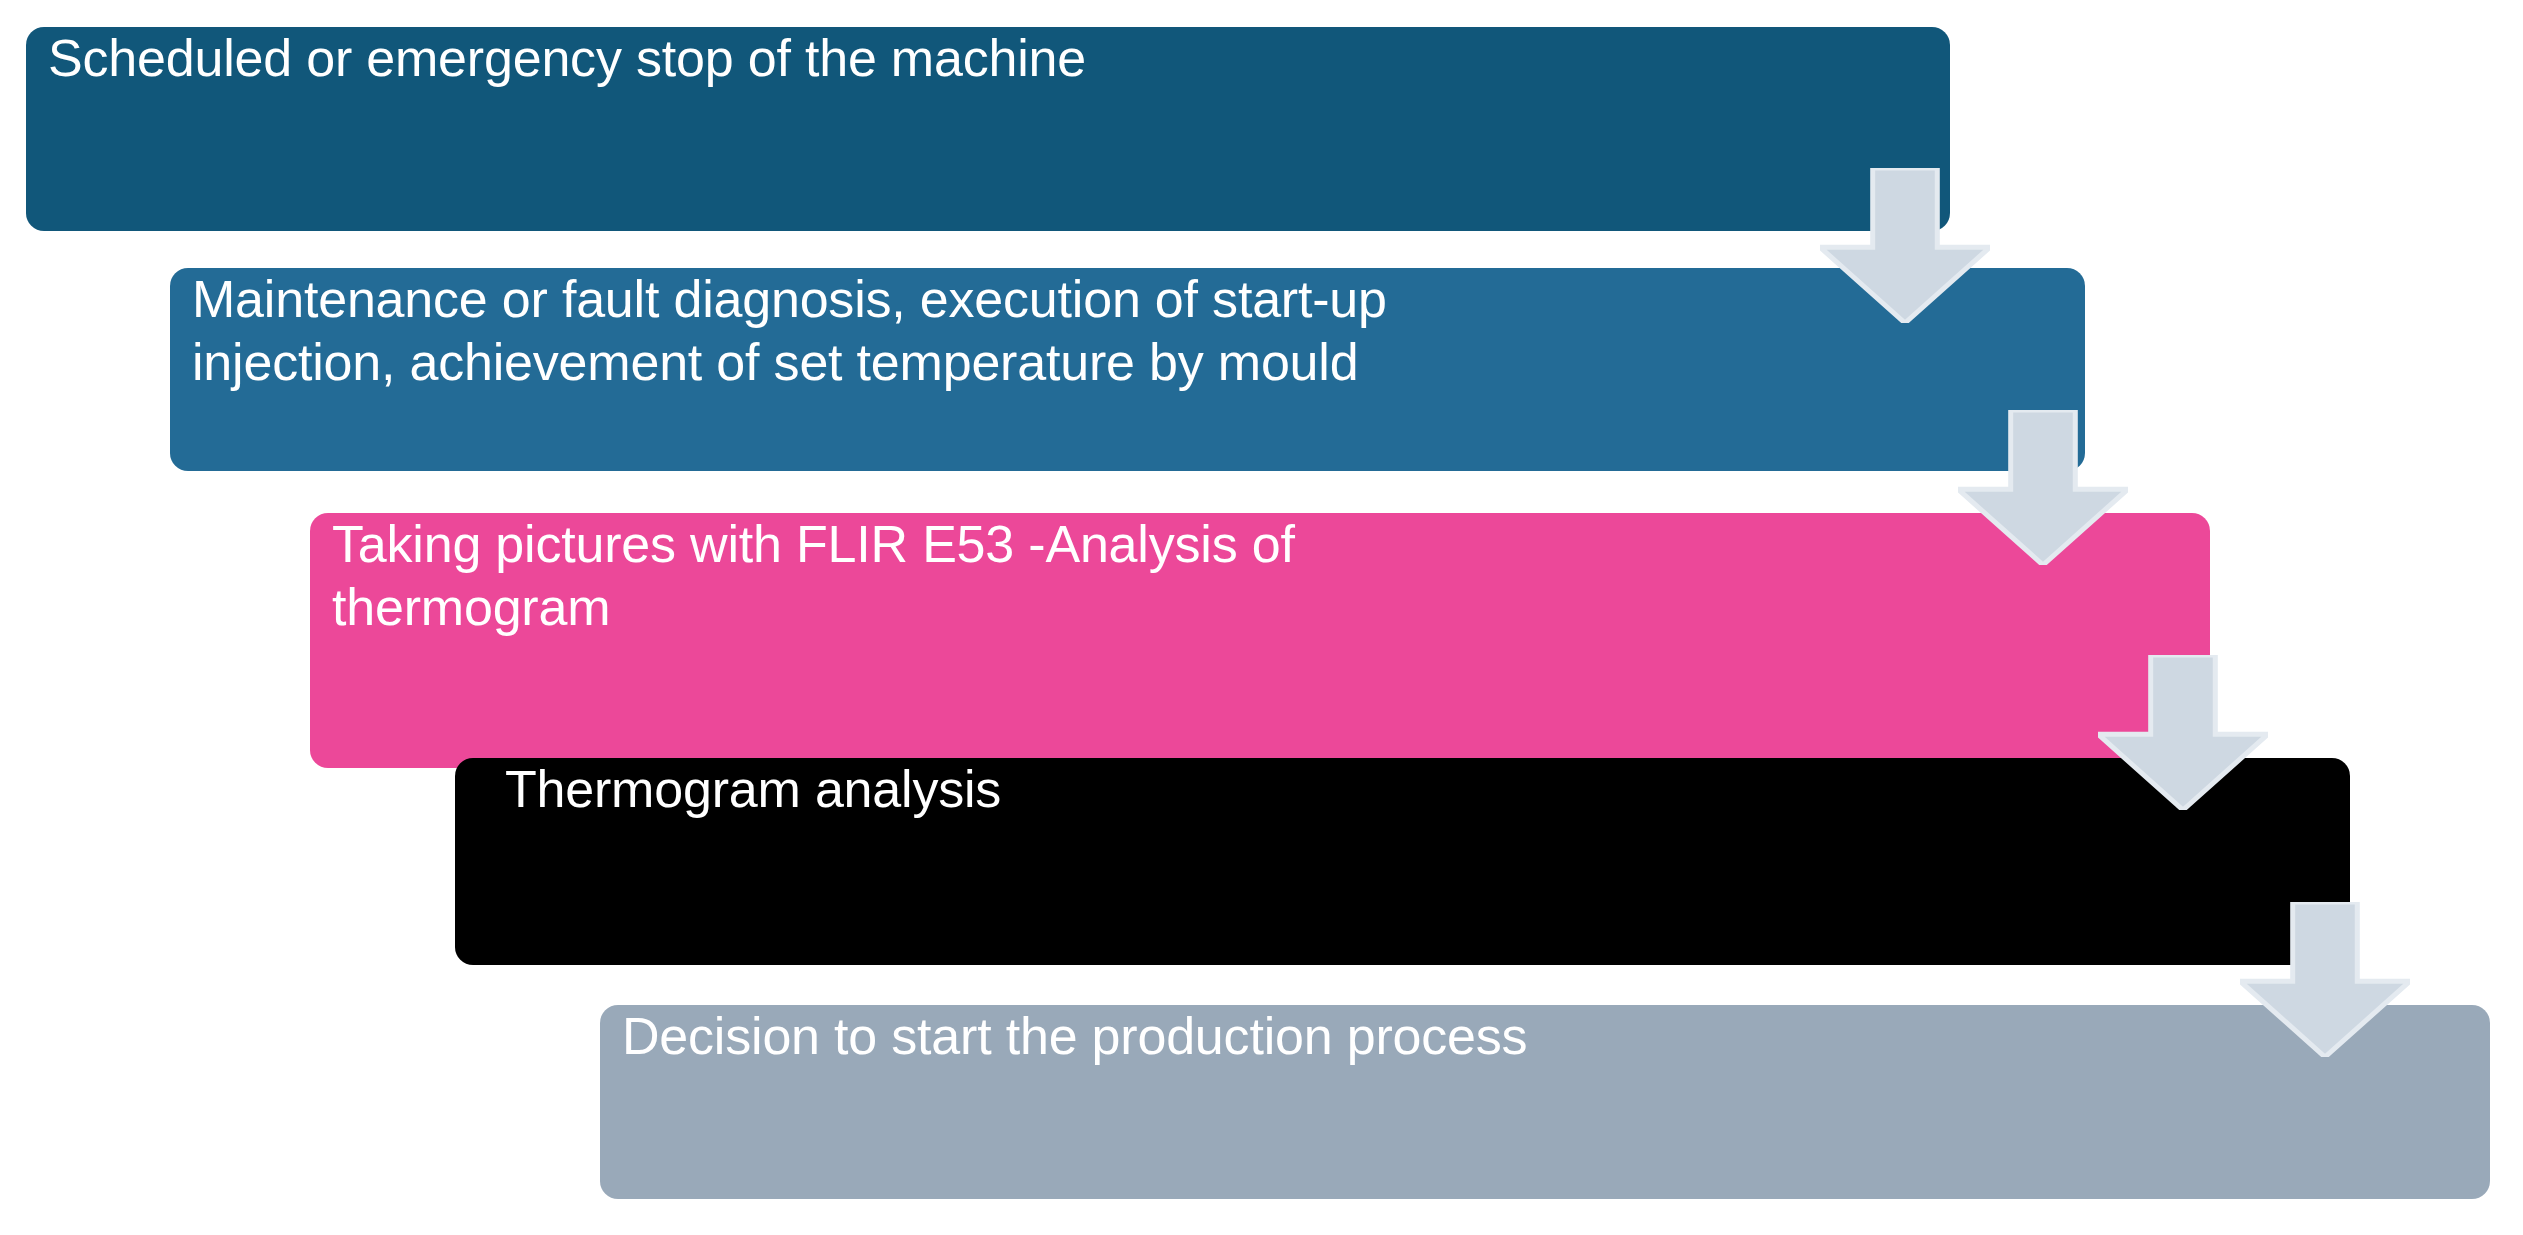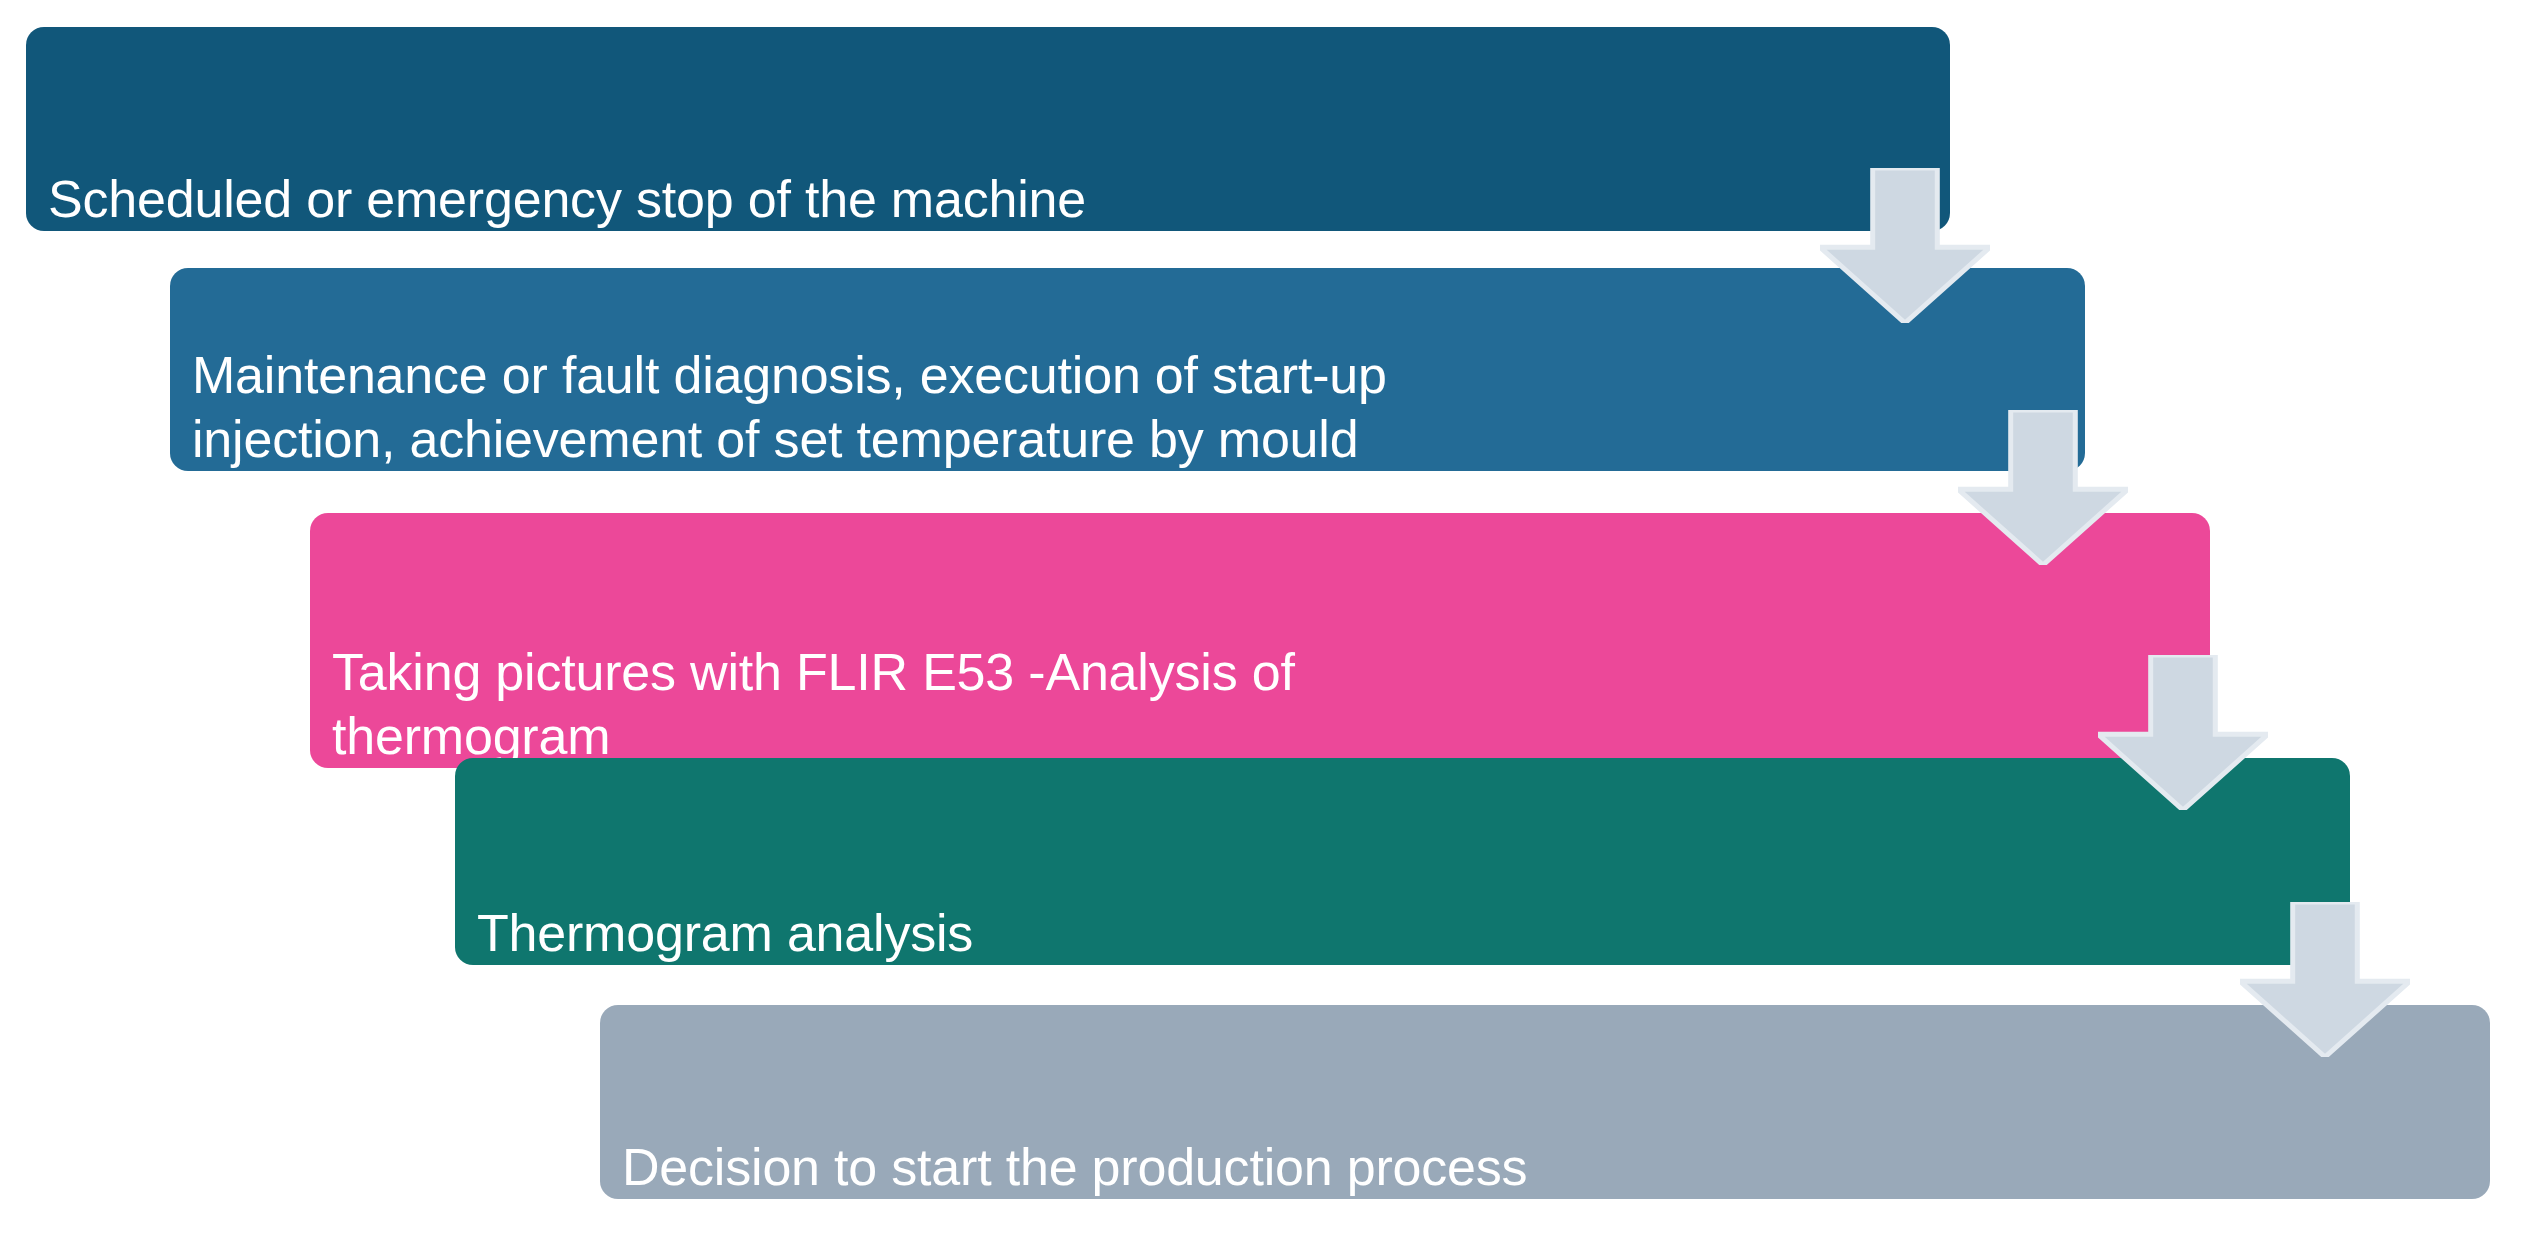--- a/index.html
+++ b/index.html
@@ -16,21 +16,21 @@
     width: 2523px;
     height: 1235px;
     background: #ffffff;
     overflow: hidden;
   }
   .step-box {
     position: absolute;
     box-sizing: border-box;
     border-radius: 18px;
     display: flex;
-    align-items: flex-end;
+    align-items: flex-start;
     z-index: 1;
   }
   .step-label {
     color: #ffffff;
     font-family: "Liberation Sans", sans-serif;
     font-size: 52px;
     font-weight: 400;
     line-height: 1.22;
     letter-spacing: -0.2px;
     white-space: pre-line;
@@ -61,21 +61,21 @@
   <div class="step-box" id="box-1" style="left: 170px; top: 268px; width: 1915px; height: 203px; background: rgb(35, 107, 150);">
     <div class="step-label">Maintenance or fault diagnosis, execution of start-up
 injection, achievement of set temperature by mould</div>
   </div>
 
   <div class="step-box" id="box-2" style="left: 310px; top: 513px; width: 1900px; height: 255px; background: #ec4899;">
     <div class="step-label">Taking pictures with FLIR E53 -Analysis of
 thermogram</div>
   </div>
 
-  <div class="step-box" id="box-3" style="left: 455px; top: 758px; width: 1895px; height: 207px; background: #0f766e;">
+  <div class="step-box" id="box-3" style="left: 455px; top: 758px; width: 1895px; height: 207px; background: #000000; padding-left: 28px;">
     <div class="step-label">Thermogram analysis</div>
   </div>
 
   <div class="step-box" id="box-4" style="left: 600px; top: 1005px; width: 1890px; height: 194px; background: rgb(153, 169, 185);">
     <div class="step-label">Decision to start the production process</div>
   </div>
 
   <div class="flow-arrow" id="arrow-0" style="left: 1820px; top: 168px; width: 170px; height: 155px;">
     <svg viewBox="0 0 100 92" preserveAspectRatio="none" aria-hidden="true">
       <polygon points="31,0 69,0 69,47 100,47 50,92 0,47 31,47" fill="#ced8e2" stroke="#e4eaf0" stroke-width="5" vector-effect="non-scaling-stroke"></polygon>

